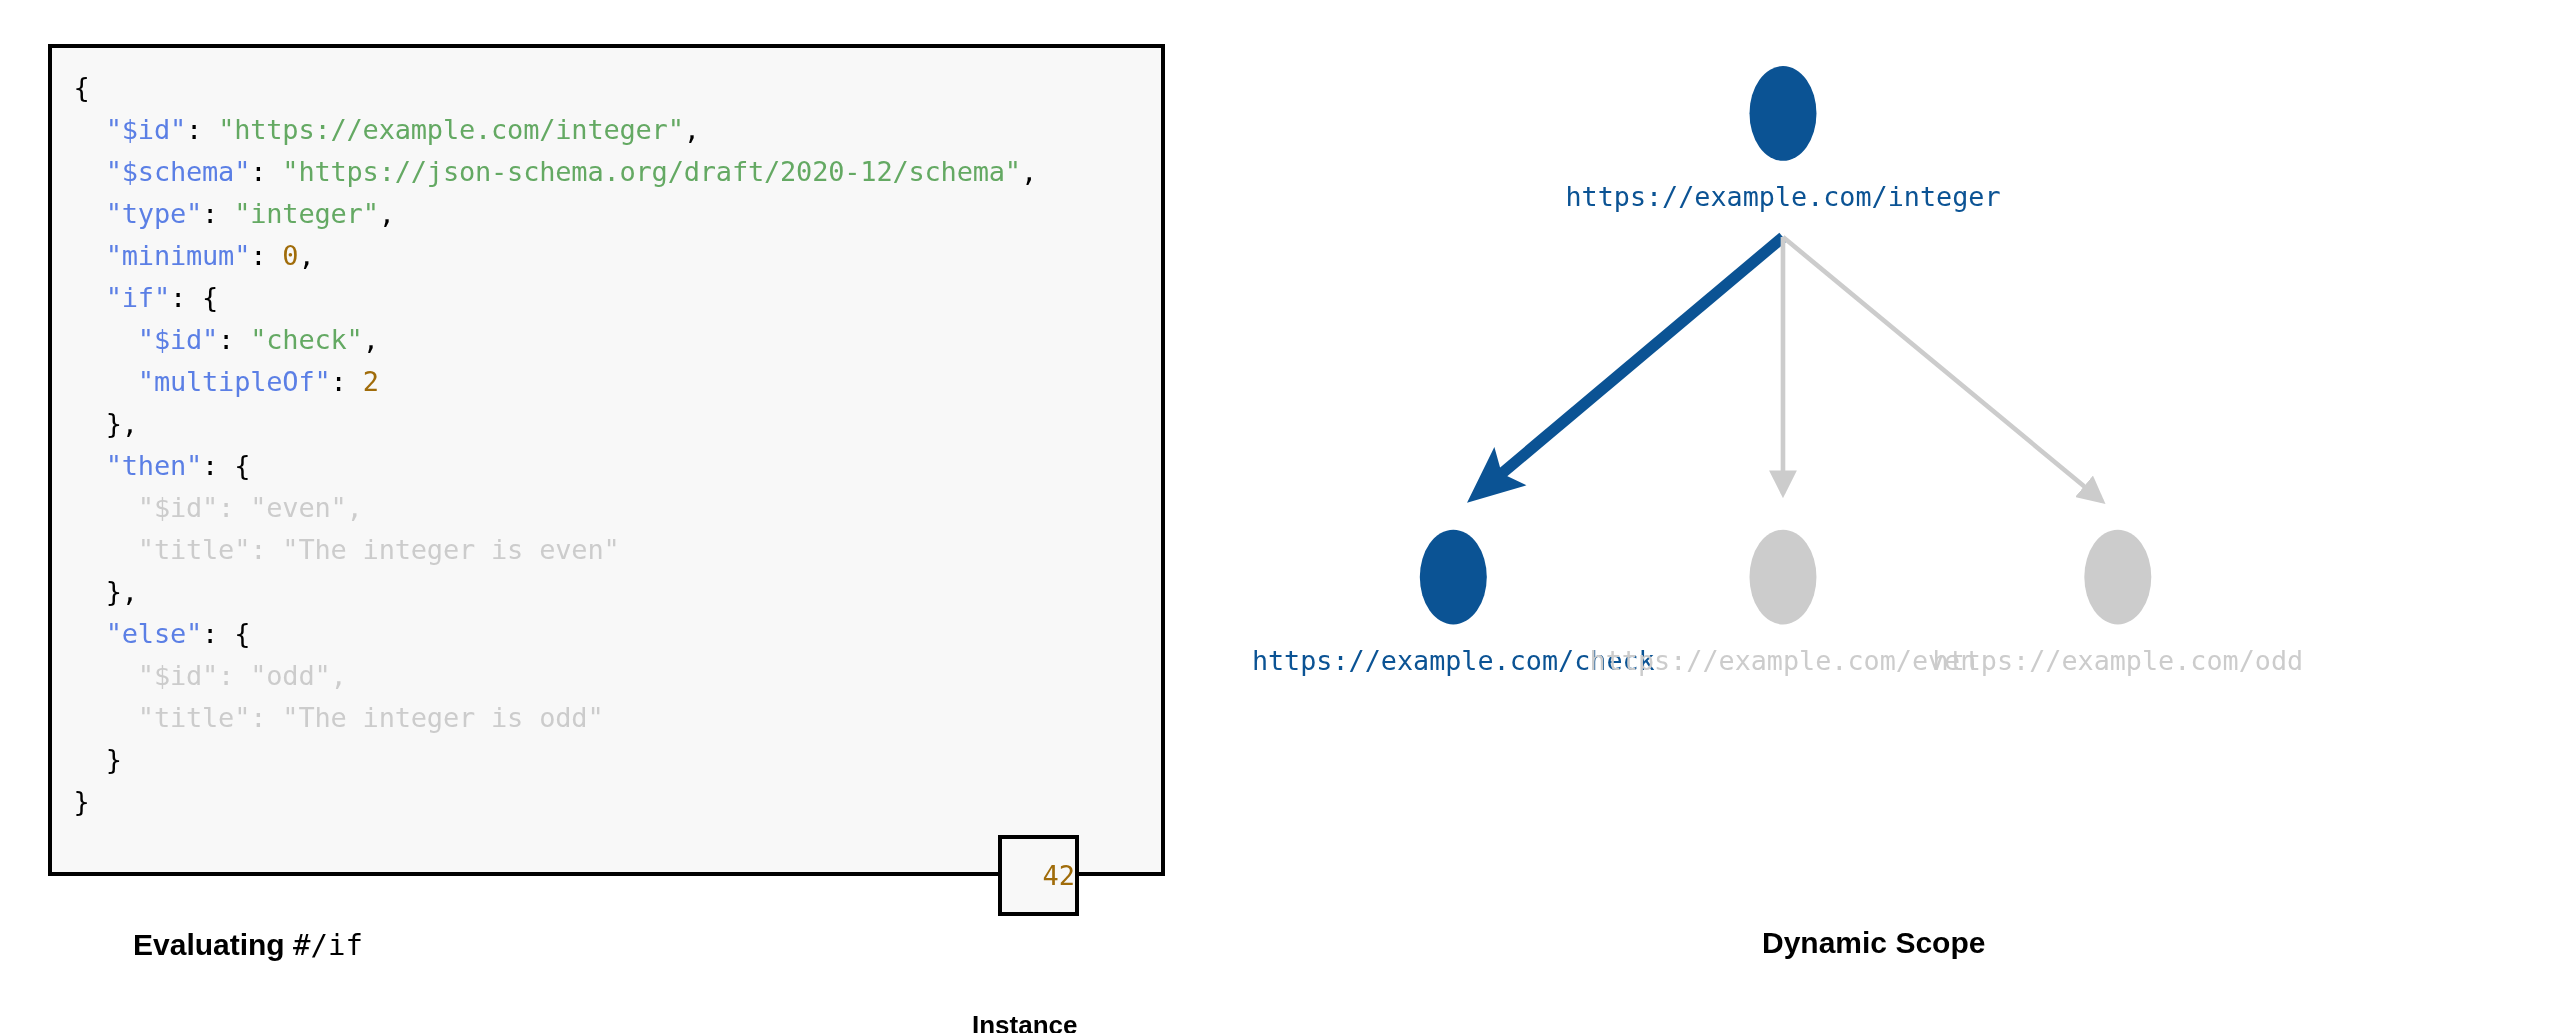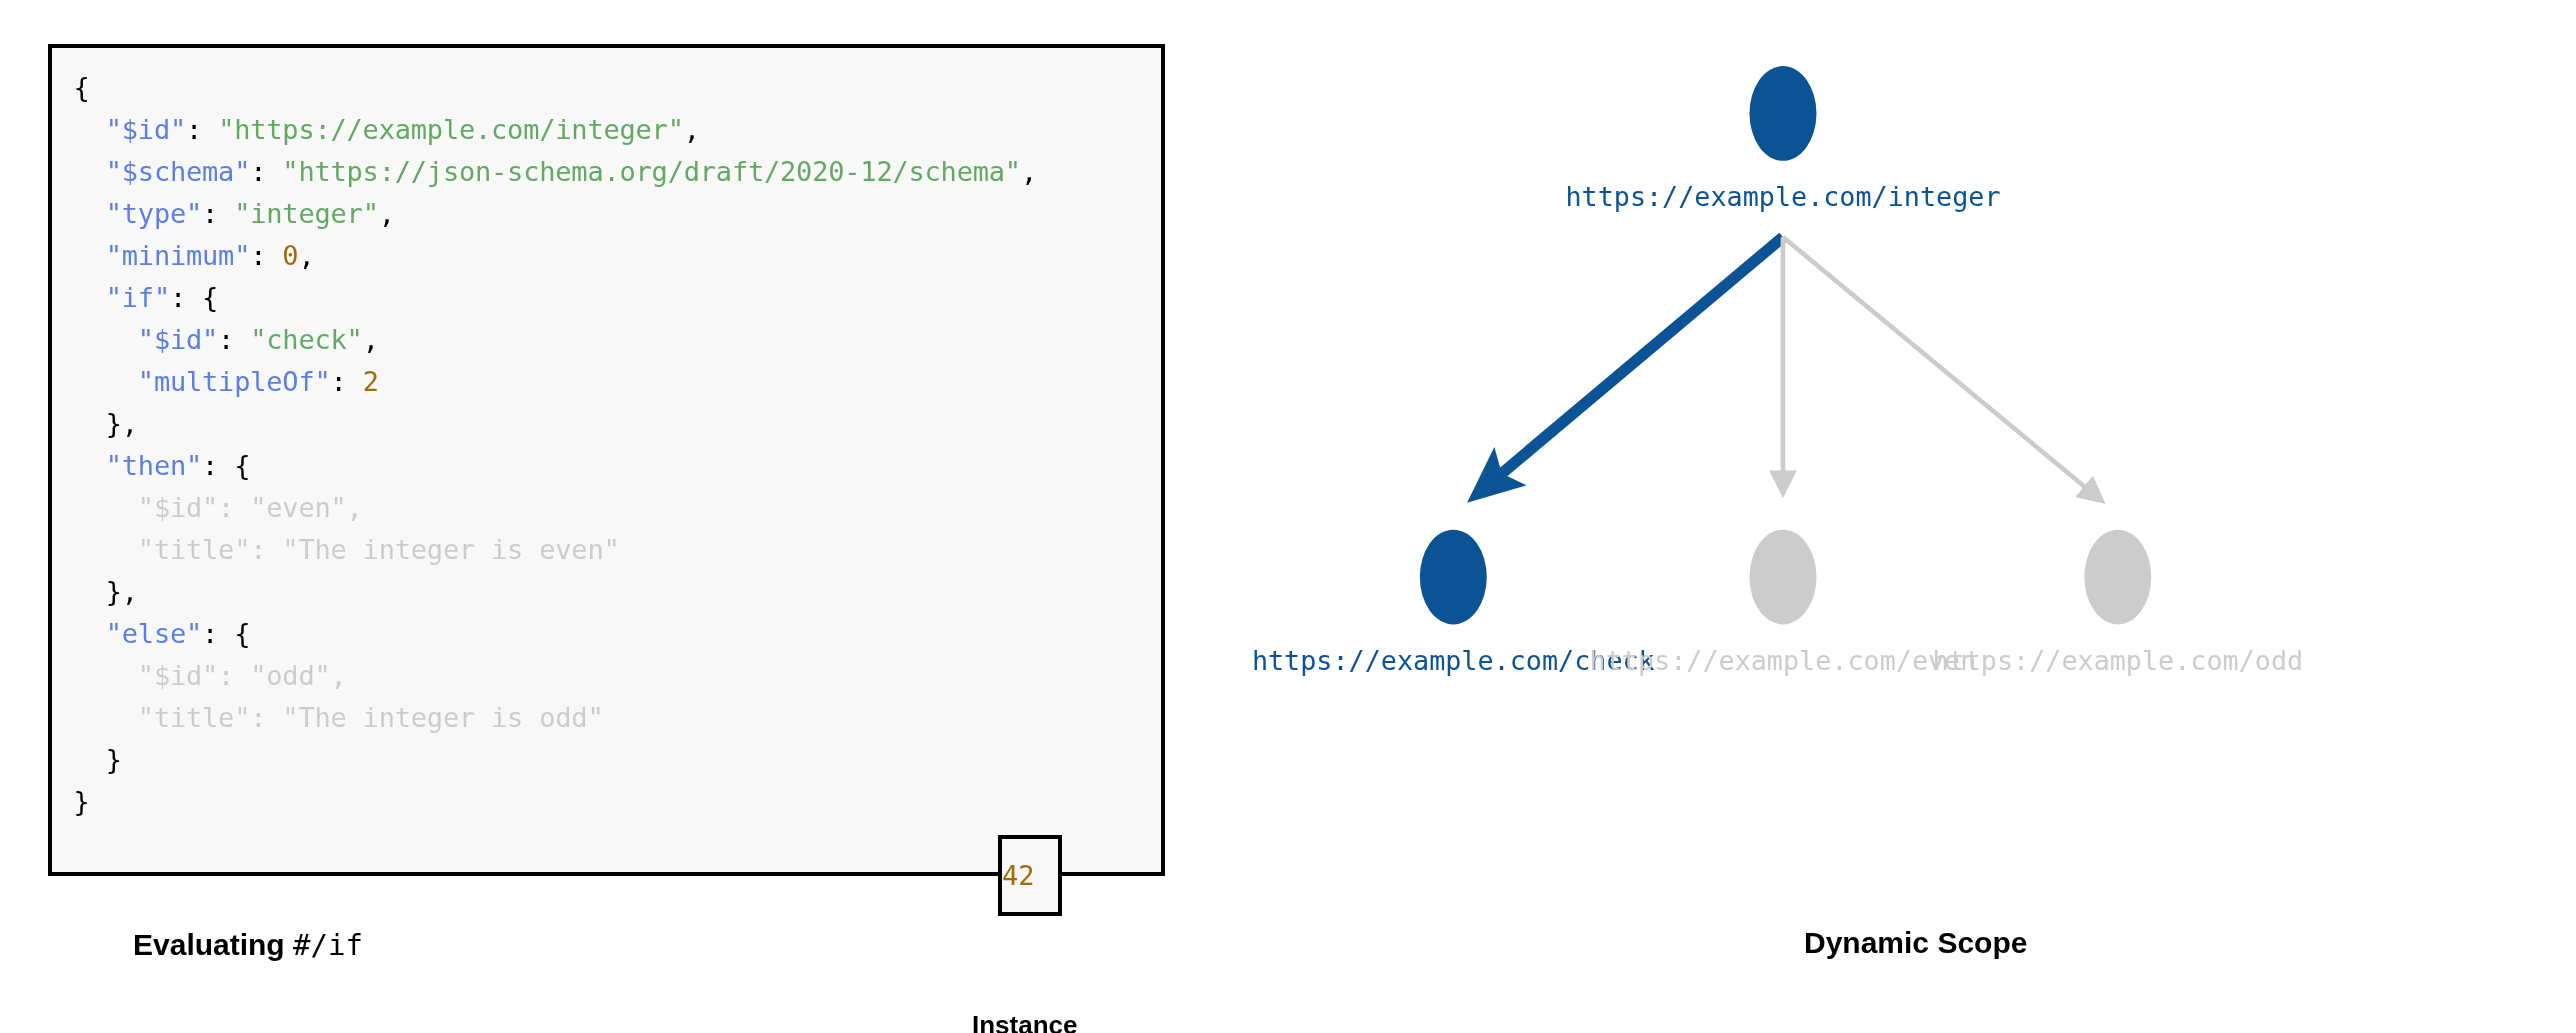--- a/index.html
+++ b/index.html
@@ -48,29 +48,29 @@
   .dim .tok-key,
   .dim .tok-str,
   .dim .tok-num,
   .dim          { color: #cccccc; }
 
   
   #instance-box {
     position: absolute;
     left: 998px;
     top: 835px;
-    width: 64px;
+    width: 81px;
     height: 81px;
     box-sizing: border-box;
     border: 4.6px solid #000000;
     background: #f8f8f8;
     z-index: 3;
     display: flex;
     align-items: center;
-    justify-content: flex-start;
+    justify-content: flex-end;
   }
   #instance-value {
     font-family: "DejaVu Sans Mono", "Liberation Mono", monospace;
     font-size: 27px;
     color: #a06c0a;
   }
 
   
   .caption {
     position: absolute;
@@ -80,21 +80,21 @@
     color: #000000;
     white-space: nowrap;
   }
   .caption .mono {
     font-family: "DejaVu Sans Mono", "Liberation Mono", monospace;
     font-weight: normal;
     font-size: 29px;
   }
   #caption-evaluating { left: 133px;  top: 928px; }
   #caption-instance   { left: 972px; top: 1010px; font-size: 26px; }
-  #caption-scope      { left: 1804px; top: 926px; }
+  #caption-scope      { left: 1762px; top: 926px; }
 
   
   #scope-graph {
     position: absolute;
     left: 1211px;
     top: 31px;
     width: 1622px;
     height: 886px;
   }
   #scope-graph svg { display: block; }

